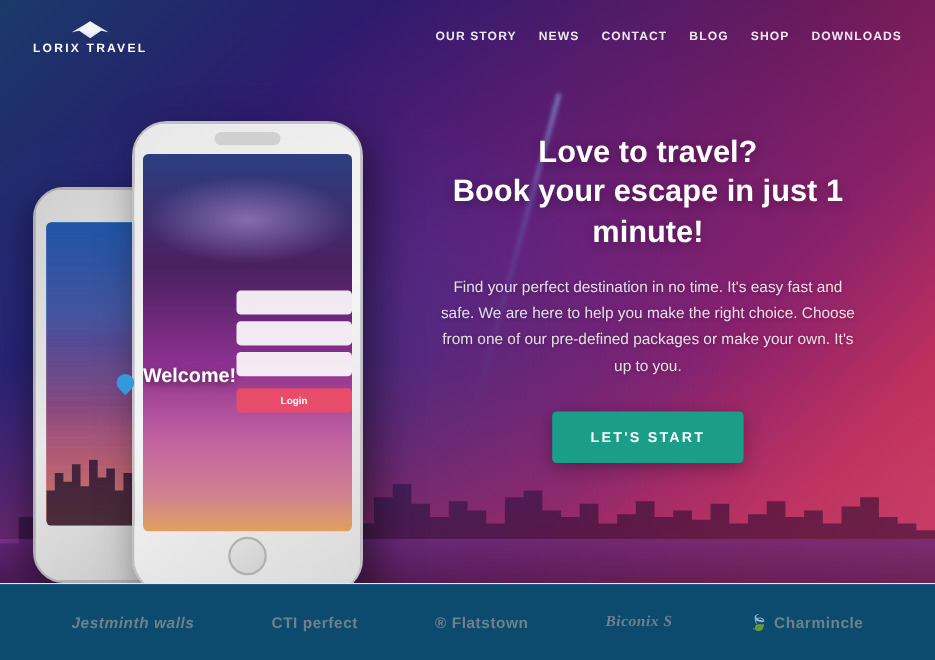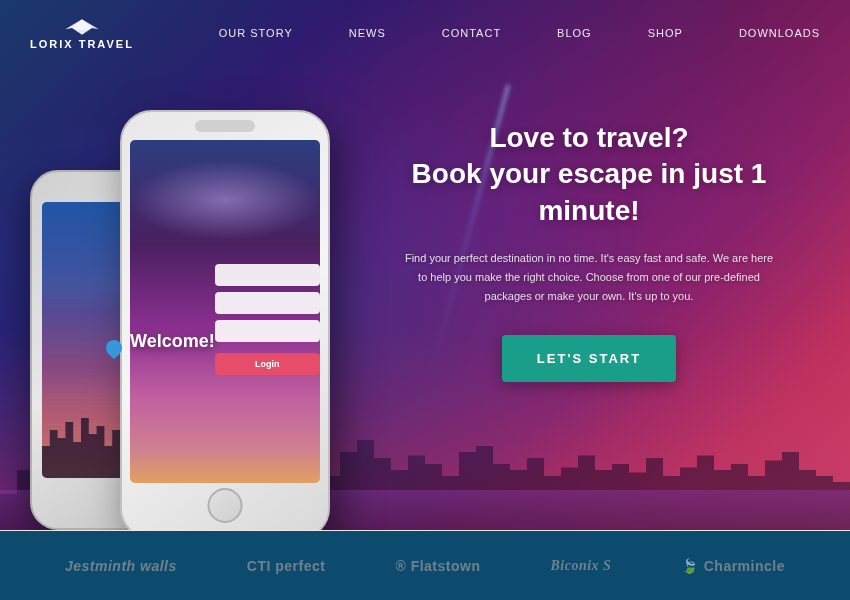--- a/index.html
+++ b/index.html
@@ -92,26 +92,25 @@
 
     .nav-links {
       display: flex;
       gap: 20px;
       align-items: center;
     }
 
     .nav-link {
       color: rgba(255,255,255,0.9);
       font-size: 11px;
-      font-weight: 400;
+      font-weight: 700;
       letter-spacing: 1px;
       text-transform: uppercase;
       cursor: pointer;
       text-decoration: none;
-      margin-left: 36px;
     }
 
     
     .phones-container {
       position: absolute;
       bottom: -10px;
       left: 30px;
       width: 320px;
       height: 460px;
       z-index: 5;
@@ -297,21 +296,21 @@
       text-shadow: 0 2px 10px rgba(0,0,0,0.3);
       margin-bottom: 20px;
     }
 
     .hero-headline span {
       color: white;
     }
 
     .hero-subtext {
       color: rgba(255,255,255,0.85);
-      font-size: 11px;
+      font-size: 14px;
       line-height: 1.7;
       max-width: 380px;
       margin: 0 auto 30px;
       text-shadow: 0 1px 4px rgba(0,0,0,0.3);
     }
 
     .hero-cta {
       display: inline-block;
       background: #1a9e8a;
       color: white;

